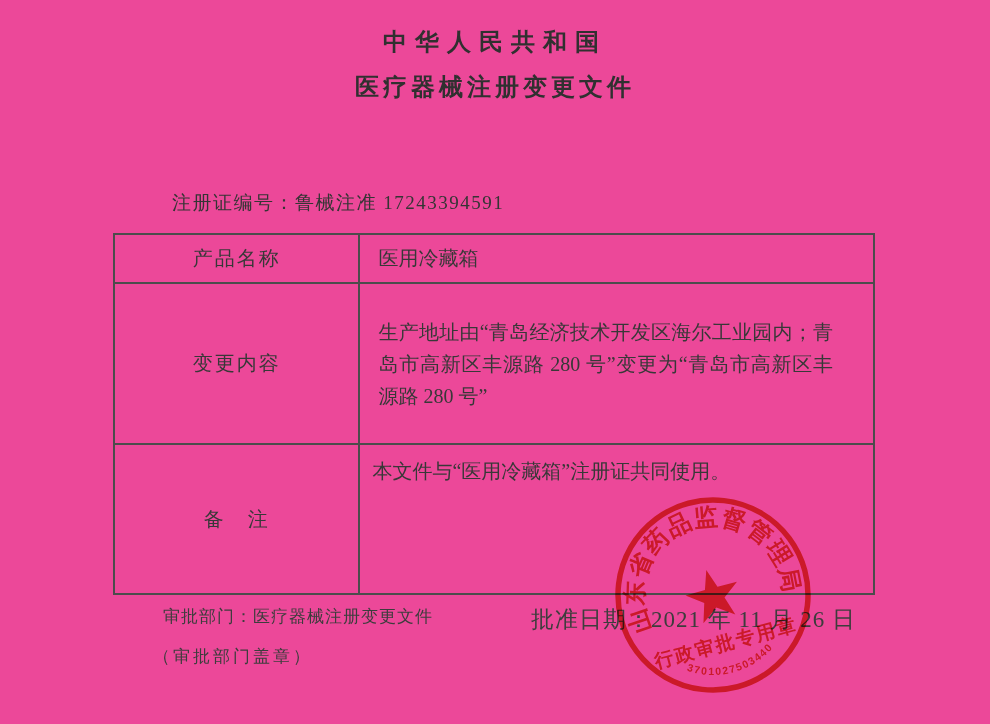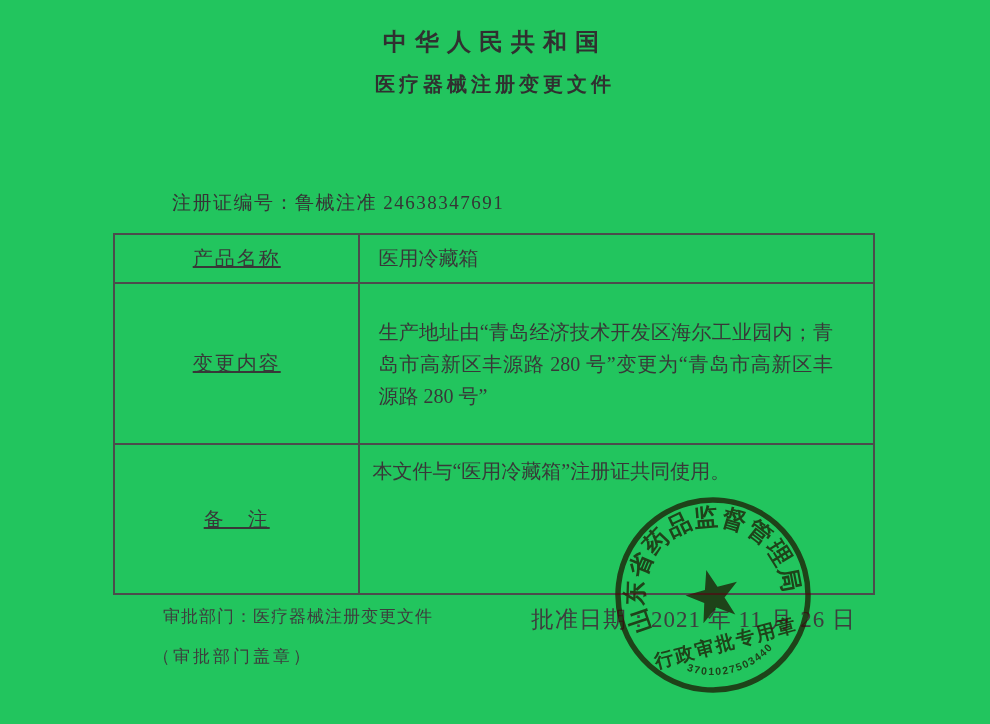--- a/index.html
+++ b/index.html
@@ -1,46 +1,45 @@
 <!DOCTYPE html>
 <html><head>
 <meta charset="utf-8">
 <style>
   * { margin:0; padding:0; box-sizing:border-box; }
   html,body { background:#ffffff; }
   .page {
     position:relative;
     width:990px; height:724px;
-    background:#22c55e;
+    background:#ec4899;
     overflow:hidden;
     font-family:"Liberation Serif","DejaVu Serif",serif;
     color:#3b3b3b;
   }
   .title-block {
     position:absolute; top:26px; left:0; width:990px;
     text-align:center; font-weight:700; color:#303030;
   }
   .title-line1 { font-size:24px; letter-spacing:8px; }
-  .title-line2 { font-size:20px; letter-spacing:4px; margin-top:13px; }
+  .title-line2 { font-size:24px; letter-spacing:4px; margin-top:13px; }
   .regno {
     position:absolute; left:172px; top:190px;
     font-size:19px; letter-spacing:1.5px; color:#353535;
   }
   table.doc-table {
     position:absolute; left:113px; top:233px;
     width:762px; border-collapse:collapse; table-layout:fixed;
   }
   table.doc-table td {
     border:2px solid #4c4c4c;
     font-size:20px; color:#383838;
   }
   td.label-cell {
     width:228px; text-align:center; vertical-align:middle;
     letter-spacing:2px;
-    text-decoration:underline;
   }
   td.value-cell { width:478px; padding:0 40px 0 18px; }
   tr.row-product { height:49px; }
   tr.row-change  { height:161px; }
   tr.row-remarks { height:150px; }
   .row-product .value-cell { vertical-align:middle; }
   .row-change .value-cell  { vertical-align:middle; line-height:32px; text-align:justify; }
   .row-remarks .value-cell { vertical-align:top; padding-top:13px;padding-left:12px; }
   .footer-dept {
     position:absolute; left:163px; top:605px;
@@ -69,21 +68,21 @@
 </head>
 <body>
 
 <div class="page">
 
   <div class="title-block">
     <div class="title-line1">中华人民共和国</div>
     <div class="title-line2">医疗器械注册变更文件</div>
   </div>
 
-  <div class="regno">注册证编号：鲁械注准 24638347691</div>
+  <div class="regno">注册证编号：鲁械注准 17243394591</div>
 
   <table class="doc-table">
     <tbody>
       <tr class="row-product">
         <td class="label-cell">产品名称</td>
         <td class="value-cell">医用冷藏箱</td>
       </tr>
       <tr class="row-change">
         <td class="label-cell">变更内容</td>
         <td class="value-cell">生产地址由“青岛经济技术开发区海尔工业园内；青岛市高新区丰源路 280 号”变更为“青岛市高新区丰源路 280 号”</td>

